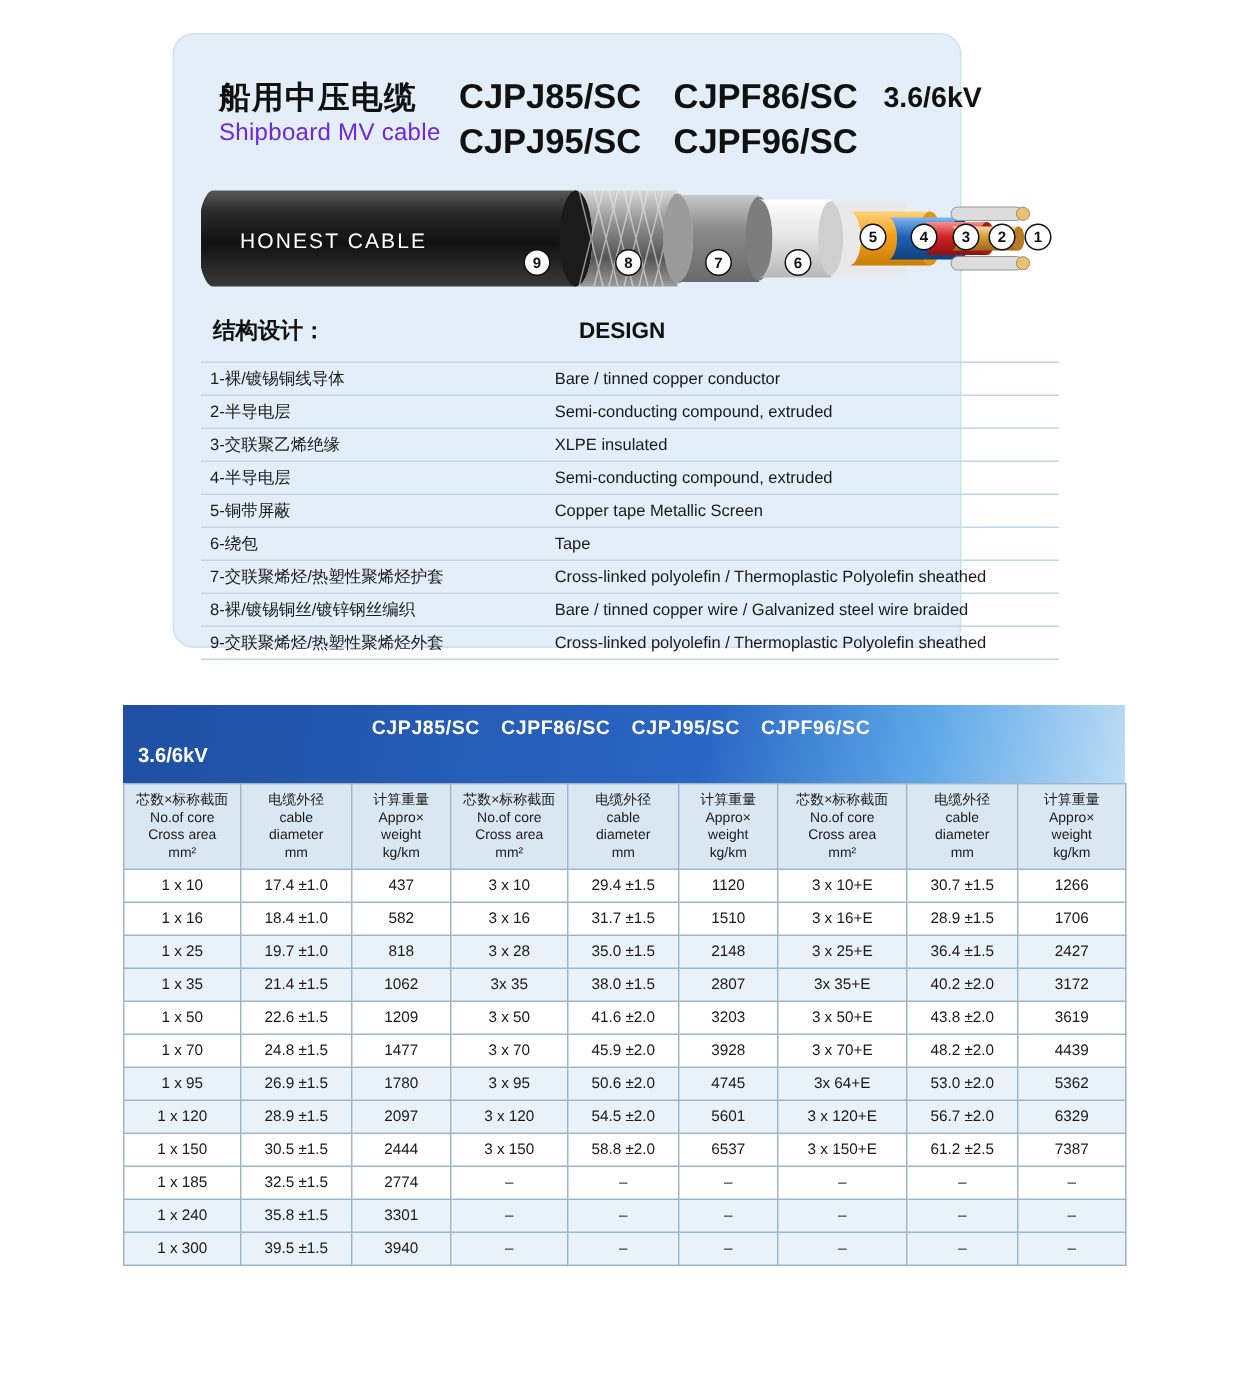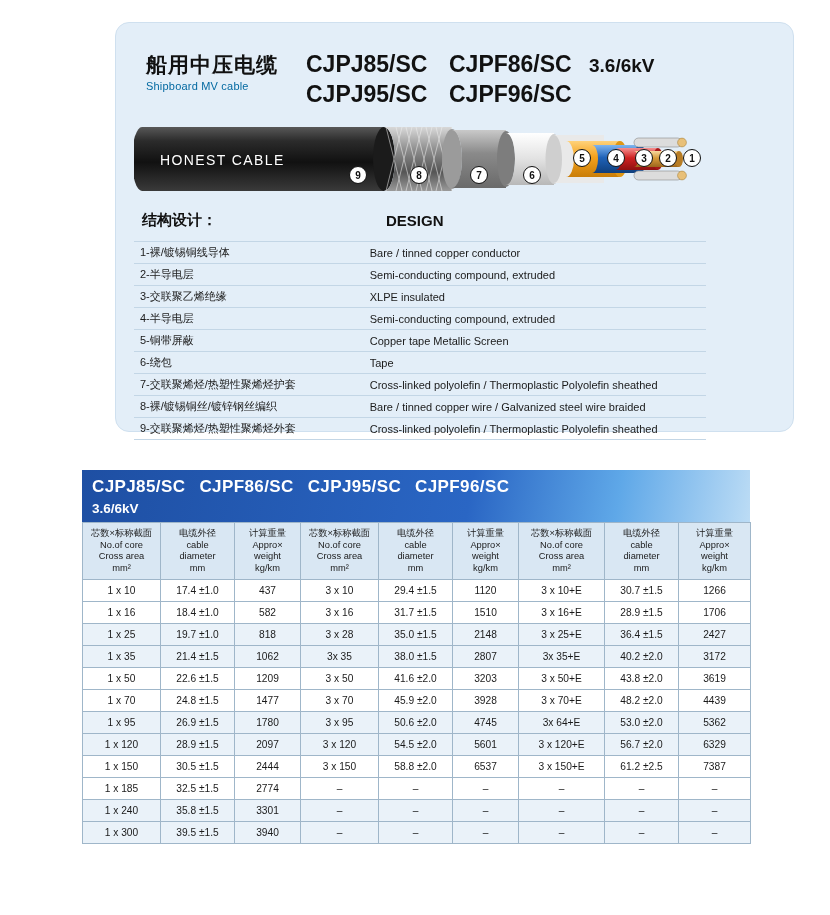--- a/index.html
+++ b/index.html
@@ -14,21 +14,21 @@
     color: #1a1a1a;
     position: relative;
     overflow: hidden;
   }
 
   
   .top-card {
     position: absolute;
     left: 115px;
     top: 22px;
-    width: 679px;
+    width: 526px;
     height: 410px;
     background: #e3eef8;
     border: 1px solid #cfe0ef;
     border-radius: 14px;
     box-sizing: border-box;
   }
 
   .title-row {
     position: absolute;
     left: 18px;
@@ -42,22 +42,22 @@
     top: 4px;
     font-size: 21px;
     font-weight: bold;
     letter-spacing: 1px;
     color: #111;
   }
   .title-en {
     position: absolute;
     left: 12px;
     top: 33px;
-    font-size: 11px;
-    color: #0369a1;
+    font-size: 16px;
+    color: #6d28d9;
     letter-spacing: .2px;
   }
   .code-col1 {
     position: absolute;
     left: 172px;
     top: 2px;
     font-size: 23px;
     font-weight: bold;
     line-height: 30px;
     color: #111;
@@ -144,24 +144,25 @@
     position: relative;
     width: 668px;
     height: 52px;
     background: linear-gradient(100deg,#1e4fa3 0%, #2a66c4 58%, #5fa8e8 80%, #bcdcf5 100%);
     color: #fff;
     box-sizing: border-box;
     padding: 7px 0 0 10px;
     overflow: hidden;
   }
   .spec-banner .line1 {
-    font-size: 17px;
+    font-size: 13px;
     font-weight: bold;
     letter-spacing: .4px;
     white-space: nowrap;
+    text-align: center;
   }
   .spec-banner .line1 span { margin-right: 14px; }
   .spec-banner .line2 {
     font-size: 13.5px;
     font-weight: bold;
     margin-top: 4px;
   }
 
   table.spec {
     width: 668px;

